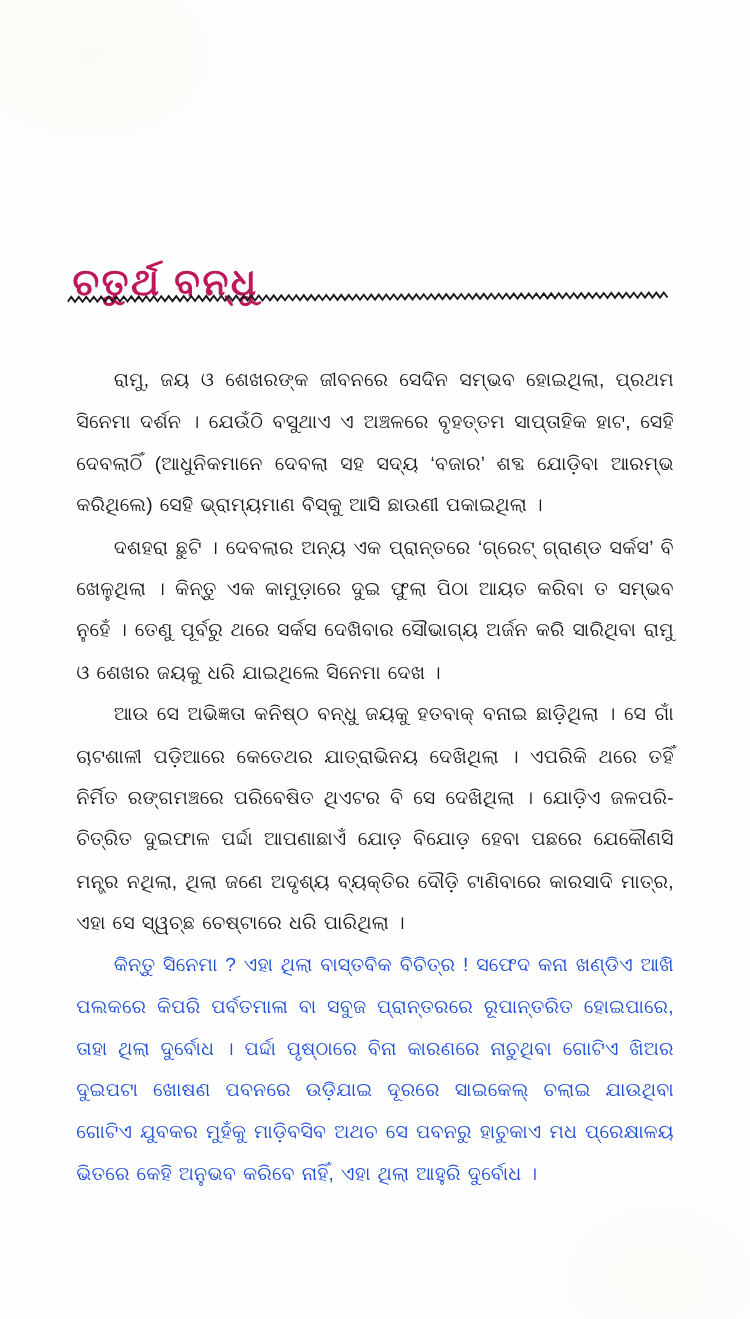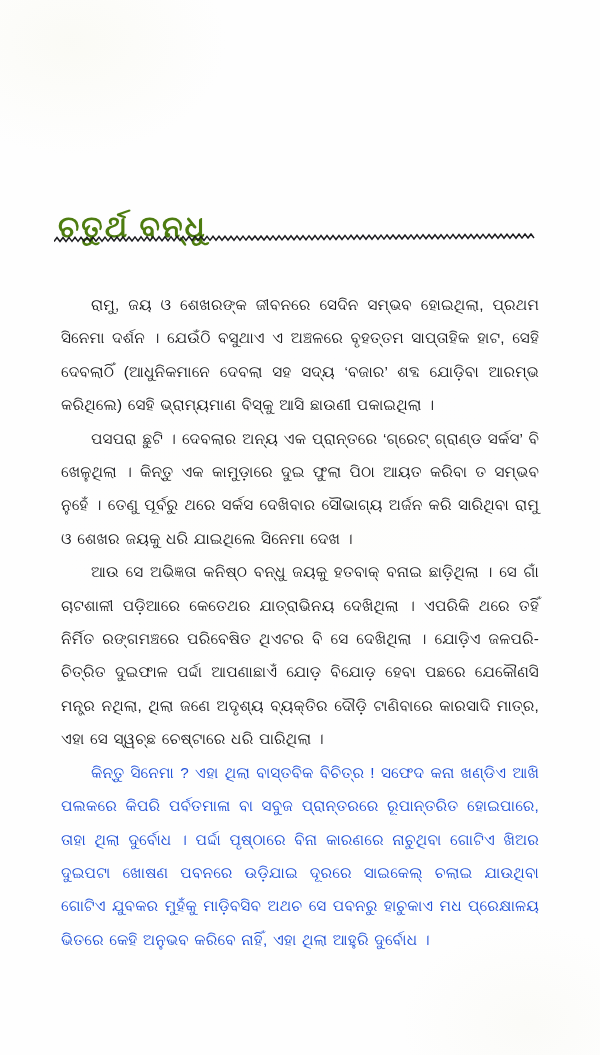--- a/index.html
+++ b/index.html
@@ -83,32 +83,32 @@
     font-weight: 700;
   }
 </style>
 </head>
 <body>
 
 <div id="page" style="background: rgb(254, 254, 254);">
 
   <div id="scan-tint"></div>
 
-  <h1 id="chapter-title" style="color: #4d7c0f;">ଚତୁର୍ଥ ବନ୍ଧୁ</h1>
+  <h1 id="chapter-title" style="color: #be185d;">ଚତୁର୍ଥ ବନ୍ଧୁ</h1>
 
   <svg id="title-rule" viewBox="0 0 482 16" preserveAspectRatio="none" aria-hidden="true">
     <path id="rule-path" fill="none" stroke="#1b1b1f" stroke-width="1.5" stroke-linejoin="miter" d="M0.00 13.50 L3.00 9.48 L6.00 13.46 L9.00 9.43 L12.00 13.41 L15.00 9.39 L18.00 13.37 L21.00 9.35 L24.00 13.33 L27.00 9.30 L30.00 13.28 L33.00 9.26 L36.00 13.24 L39.00 9.22 L42.00 13.20 L45.00 9.17 L48.00 13.15 L51.00 9.13 L54.00 13.11 L57.00 9.09 L60.00 13.06 L63.00 9.04 L66.00 13.02 L69.00 9.00 L72.00 12.98 L75.00 8.96 L78.00 12.93 L81.00 8.91 L84.00 12.89 L87.00 8.87 L90.00 12.85 L93.00 8.82 L96.00 12.80 L99.00 8.78 L102.00 12.76 L105.00 8.74 L108.00 12.72 L111.00 8.69 L114.00 12.67 L117.00 8.65 L120.00 12.63 L123.00 8.61 L126.00 12.59 L129.00 8.56 L132.00 12.54 L135.00 8.52 L138.00 12.50 L141.00 8.48 L144.00 12.45 L147.00 8.43 L150.00 12.41 L153.00 8.39 L156.00 12.37 L159.00 8.35 L162.00 12.32 L165.00 8.30 L168.00 12.28 L171.00 8.26 L174.00 12.24 L177.00 8.21 L180.00 12.19 L183.00 8.17 L186.00 12.15 L189.00 8.13 L192.00 12.11 L195.00 8.08 L198.00 12.06 L201.00 8.04 L204.00 12.02 L207.00 8.00 L210.00 11.98 L213.00 7.95 L216.00 11.93 L219.00 7.91 L222.00 11.89 L225.00 7.87 L228.00 11.84 L231.00 7.82 L234.00 11.80 L237.00 7.78 L240.00 11.76 L243.00 7.74 L246.00 11.71 L249.00 7.69 L252.00 11.67 L255.00 7.65 L258.00 11.63 L261.00 7.60 L264.00 11.58 L267.00 7.56 L270.00 11.54 L273.00 7.52 L276.00 11.50 L279.00 7.47 L282.00 11.45 L285.00 7.43 L288.00 11.41 L291.00 7.39 L294.00 11.37 L297.00 7.34 L300.00 11.32 L303.00 7.30 L306.00 11.28 L309.00 7.26 L312.00 11.23 L315.00 7.21 L318.00 11.19 L321.00 7.17 L324.00 11.15 L327.00 7.13 L330.00 11.10 L333.00 7.08 L336.00 11.06 L339.00 7.04 L342.00 11.02 L345.00 6.99 L348.00 10.97 L351.00 6.95 L354.00 10.93 L357.00 6.91 L360.00 10.89 L363.00 6.86 L366.00 10.84 L369.00 6.82 L372.00 10.80 L375.00 6.78 L378.00 10.76 L381.00 6.73 L384.00 10.71 L387.00 6.69 L390.00 10.67 L393.00 6.65 L396.00 10.62 L399.00 6.60 L402.00 10.58 L405.00 6.56 L408.00 10.54 L411.00 6.52 L414.00 10.49 L417.00 6.47 L420.00 10.45 L423.00 6.43 L426.00 10.41 L429.00 6.38 L432.00 10.36 L435.00 6.34 L438.00 10.32 L441.00 6.30 L444.00 10.28 L447.00 6.25 L450.00 10.23 L453.00 6.21 L456.00 10.19 L459.00 6.17 L462.00 10.15 L465.00 6.12 L468.00 10.10 L471.00 6.08 L474.00 10.06 L477.00 6.04 L480.00 10.01"></path>
   </svg>
 
   <div id="body-text">
     <p class="para" style="color: rgb(23, 23, 25);">
       <span>ରାମୁ, ଜୟ ଓ ଶେଖରଙ୍କ ଜୀବନରେ ସେଦିନ ସମ୍ଭବ ହୋଇଥିଲା, ପ୍ରଥମ ସିନେମା ଦର୍ଶନ । ଯେଉଁଠି ବସୁଥାଏ ଏ ଅଞ୍ଚଳରେ ବୃହତ୍ତମ ସାପ୍ତାହିକ ହାଟ, ସେହି ଦେବଲାଠିଁ (ଆଧୁନିକମାନେ ଦେବଲା ସହ ସଦ୍ୟ ‘ବଜାର’ ଶବ୍ଦ ଯୋଡ଼ିବା ଆରମ୍ଭ କରିଥିଲେ) ସେହି ଭ୍ରାମ୍ୟମାଣ ବିସ୍କୁ ଆସି ଛାଉଣୀ ପକାଇଥିଲା ।</span>
     </p>
     <p class="para" style="color: rgb(23, 23, 25);">
-      <span>ପସପରା ଛୁଟି । ଦେବଲାର ଅନ୍ୟ ଏକ ପ୍ରାନ୍ତରେ ‘ଗ୍ରେଟ୍ ଗ୍ରାଣ୍ଡ ସର୍କସ’ ବି ଖେଳୁଥିଲା । କିନ୍ତୁ ଏକ କାମୁଡ଼ାରେ ଦୁଇ ଫୁଲା ପିଠା ଆୟତ କରିବା ତ ସମ୍ଭବ ନୁହେଁ । ତେଣୁ ପୂର୍ବରୁ ଥରେ ସର୍କସ ଦେଖିବାର ସୌଭାଗ୍ୟ ଅର୍ଜନ କରି ସାରିଥିବା ରାମୁ ଓ ଶେଖର ଜୟକୁ ଧରି ଯାଇଥିଲେ ସିନେମା ଦେଖ ।</span>
+      <span>ଦଶହରା ଛୁଟି । ଦେବଲାର ଅନ୍ୟ ଏକ ପ୍ରାନ୍ତରେ ‘ଗ୍ରେଟ୍ ଗ୍ରାଣ୍ଡ ସର୍କସ’ ବି ଖେଳୁଥିଲା । କିନ୍ତୁ ଏକ କାମୁଡ଼ାରେ ଦୁଇ ଫୁଲା ପିଠା ଆୟତ କରିବା ତ ସମ୍ଭବ ନୁହେଁ । ତେଣୁ ପୂର୍ବରୁ ଥରେ ସର୍କସ ଦେଖିବାର ସୌଭାଗ୍ୟ ଅର୍ଜନ କରି ସାରିଥିବା ରାମୁ ଓ ଶେଖର ଜୟକୁ ଧରି ଯାଇଥିଲେ ସିନେମା ଦେଖ ।</span>
     </p>
     <p class="para" style="color: rgb(23, 23, 25);">
       <span>ଆଉ ସେ ଅଭିଜ୍ଞତା କନିଷ୍ଠ ବନ୍ଧୁ ଜୟକୁ ହତବାକ୍ ବନାଇ ଛାଡ଼ିଥିଲା । ସେ ଗାଁ ଚାଟଶାଳୀ ପଡ଼ିଆରେ କେତେଥର ଯାତ୍ରାଭିନୟ ଦେଖିଥିଲା । ଏପରିକି ଥରେ ତହିଁ ନିର୍ମିତ ରଙ୍ଗମଞ୍ଚରେ ପରିବେଷିତ ଥିଏଟର ବି ସେ ଦେଖିଥିଲା । ଯୋଡ଼ିଏ ଜଳପରି-ଚିତ୍ରିତ ଦୁଇଫାଳ ପର୍ଦ୍ଦା ଆପଣାଛାଏଁ ଯୋଡ଼ ବିଯୋଡ଼ ହେବା ପଛରେ ଯେକୌଣସି ମନ୍ତ୍ର ନଥିଲା, ଥିଲା ଜଣେ ଅଦୃଶ୍ୟ ବ୍ୟକ୍ତିର ଦୌଡ଼ି ଟାଣିବାରେ କାରସାଦି ମାତ୍ର, ଏହା ସେ ସ୍ୱଚ୍ଛ ଚେଷ୍ଟାରେ ଧରି ପାରିଥିଲା ।</span>
     </p>
     <p class="para" style="color: #1d4ed8;">
       <span>କିନ୍ତୁ ସିନେମା ? ଏହା ଥିଲା ବାସ୍ତବିକ ବିଚିତ୍ର ! ସଫେଦ କନା ଖଣ୍ଡିଏ ଆଖି ପଲକରେ କିପରି ପର୍ବତମାଳା ବା ସବୁଜ ପ୍ରାନ୍ତରରେ ରୂପାନ୍ତରିତ ହୋଇପାରେ, ତାହା ଥିଲା ଦୁର୍ବୋଧ । ପର୍ଦ୍ଦା ପୃଷ୍ଠାରେ ବିନା କାରଣରେ ନାଚୁଥିବା ଗୋଟିଏ ଖିଅର ଦୁଇପଟା ଖୋଷଣ ପବନରେ ଉଡ଼ିଯାଇ ଦୂରରେ ସାଇକେଲ୍ ଚଲାଇ ଯାଉଥିବା ଗୋଟିଏ ଯୁବକର ମୁହଁକୁ ମାଡ଼ିବସିବ ଅଥଚ ସେ ପବନରୁ ହାଚୁକାଏ ମଧ ପ୍ରେକ୍ଷାଳୟ ଭିତରେ କେହି ଅନୁଭବ କରିବେ ନାହିଁ, ଏହା ଥିଲା ଆହୁରି ଦୁର୍ବୋଧ ।</span>
     </p>
   </div>
 
 </div>

